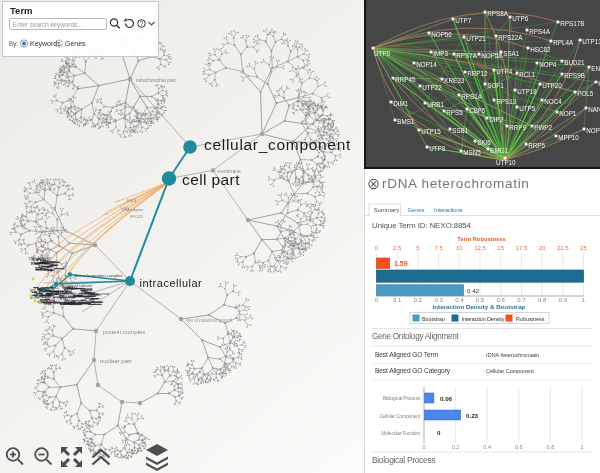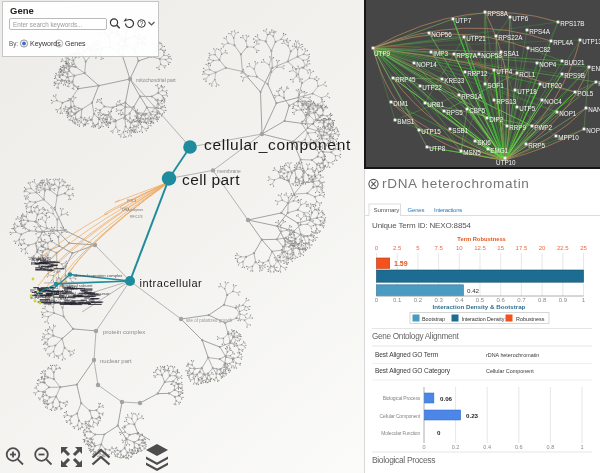--- a/index.html
+++ b/index.html
@@ -615,21 +615,21 @@
     <rect x="60.4" y="224" width="9.5" height="10" fill="#4c87e8" stroke="#2a66c8" stroke-width="0.5"></rect>
     <text x="76" y="231.5" font-size="6.2" font-weight="bold" fill="#222">0.06</text>
     <rect x="60.4" y="241" width="36.3" height="10" fill="#4c87e8" stroke="#2a66c8" stroke-width="0.5"></rect>
     <text x="102" y="248.5" font-size="6.2" font-weight="bold" fill="#222">0.23</text>
     <text x="73" y="265.6" font-size="6.2" font-weight="bold" fill="#222">0</text>
     <line x1="8" y1="283" x2="228" y2="283" stroke="#e5e5e5" stroke-width="1"></line>
     <text x="8" y="294" font-size="8.5" letter-spacing="-0.35" fill="#666">Biological Process</text>
   </svg>
 
 <div style="position:absolute;left:2px;top:1px;width:155px;height:54px;background:rgba(255,255,255,.93);border:1px solid #c6c6c6;">
-<div style="position:absolute;left:7px;top:3px;font-size:9.5px;font-weight:bold;color:#222;">Gene</div>
+<div style="position:absolute;left:7px;top:3px;font-size:9.5px;font-weight:bold;color:#222;">Term</div>
 <div style="position:absolute;left:6px;top:16px;width:96px;height:10px;border:1px solid #b9b9b9;border-radius:2px;background:#fff;">
   <div style="font-size:6.3px;color:#9a9a9a;padding:2px 0 0 3px;">Enter search keywords...</div>
 </div>
 <svg width="52" height="14" style="position:absolute;left:105px;top:15px">
   <circle cx="6" cy="5.5" r="3.6" fill="none" stroke="#333" stroke-width="1.2"></circle>
   <line x1="8.7" y1="8.2" x2="11.7" y2="11.2" stroke="#333" stroke-width="1.4"></line>
   <path d="M17.5,6.5 a4,4 0 1 0 1.6,-3.2" fill="none" stroke="#333" stroke-width="1.2"></path>
   <path d="M18.2,0.8 l0.5,3.2 -3.2,0.4 z" fill="#333"></path>
   <circle cx="33.5" cy="6.5" r="3.8" fill="none" stroke="#333" stroke-width="1"></circle>
   <text x="31.7" y="9" font-size="6.5" fill="#333">?</text>

